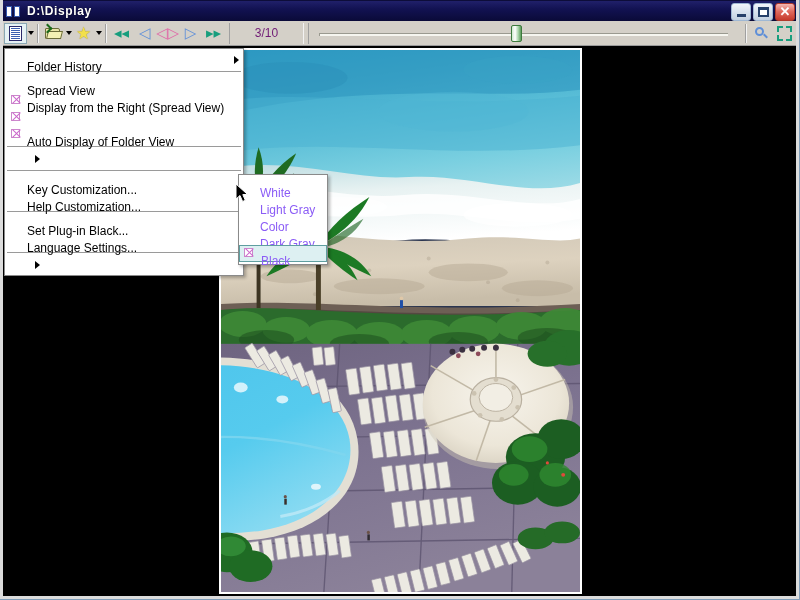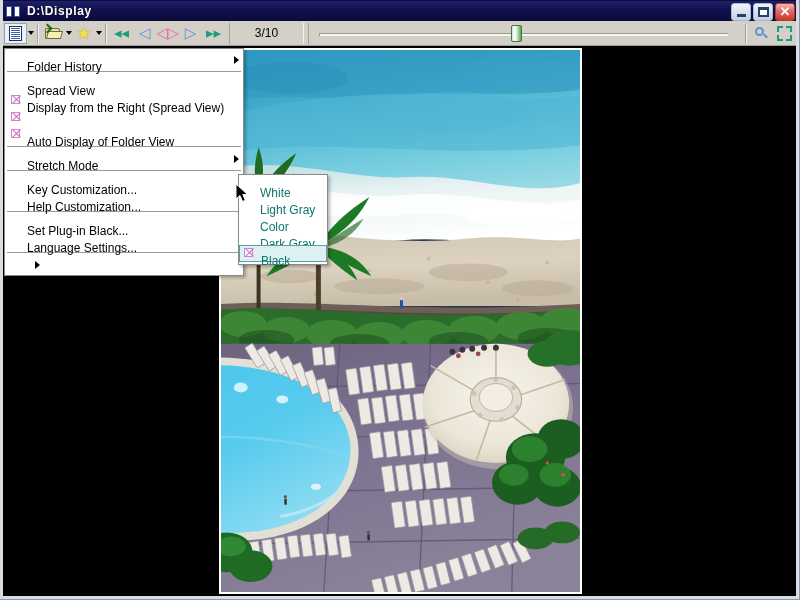--- a/index.html
+++ b/index.html
@@ -127,21 +127,21 @@
   .ic-star { font-size: 17px; line-height: 17px; color: #f2e04c; text-shadow: 0 0 1px #8a7a10; }
   
   .navi { font-size: 15px; line-height: 15px; font-family: "DejaVu Sans", sans-serif; }
   .navi.g { color: #179e7d; }
   .navi.b { color: #5f8fd8; }
   .navi.p { color: #e06aa8; }
   
   #counter-box {
     width: 75px; height: 21px; margin-left: 4px;
     display: flex; align-items: center; justify-content: center;
-    font-size: 12px; color: #000000;
+    font-size: 12px; color: #701a75;
     border-left: 1px solid #a0a0a0; border-right: 1px solid #f3f3f3;
     flex: 0 0 auto;
   }
   
   #slider-wrap {
     flex: 1 1 auto; height: 21px; position: relative;
     margin: 0 4px; display: flex; align-items: center;
     border-left: 1px solid #a0a0a0;
     padding-left: 8px; padding-right: 8px;
   }
@@ -232,21 +232,21 @@
     height: 17px; line-height: 15px;
   }
   .msep { height: 1px; background: #9a9a9a; margin: 3px 2px; }
 
   
   #submenu {
     position: absolute; left: 238px; top: 174px;
     width: 90px;
     background: #ffffff;
     border: 1px solid #8a8a8a;
-    font-size: 12px; color: #0f766e;
+    font-size: 12px; color: #8b5cf6;
     padding: 2px 0;
     box-shadow: 2px 2px 3px rgba(0,0,0,0.28);
     z-index: 25;
   }
   #submenu .mi { padding-left: 4px; }
   #submenu .mi .chk { width: 14px; flex: 0 0 14px; }
 
   
   #cursor {
     position: absolute; left: 236px; top: 184px;
@@ -799,21 +799,20 @@
       <div class="mi">
         <span class="chk"><span class="chkbox"></span></span>
       </div>
       <div class="mi">
         <span class="chk"><span class="chkbox"></span></span>
         <span class="lbl">Auto Display of Folder View</span>
       </div>
       <div class="msep"></div>
       <div class="mi">
         <span class="chk"></span>
-        <span class="lbl">Stretch Mode</span>
         <span class="sub"></span>
       </div>
       <div class="msep"></div>
       <div class="mi">
         <span class="chk"></span>
         <span class="lbl">Key Customization...</span>
       </div>
       <div class="mi">
         <span class="chk"></span>
         <span class="lbl">Help Customization...</span>

